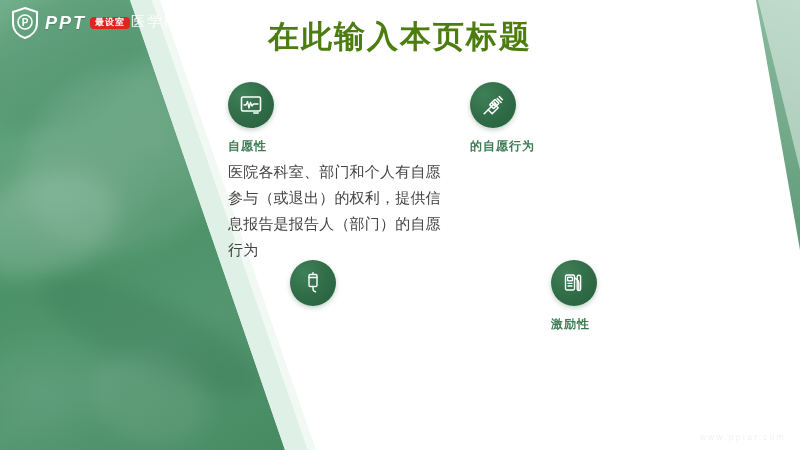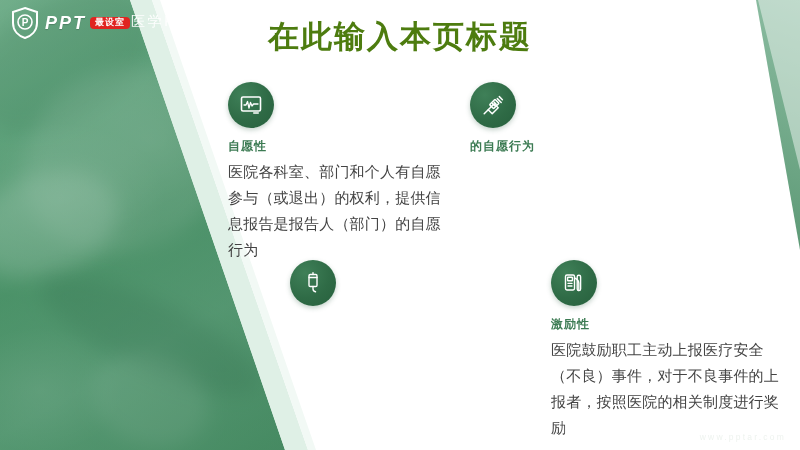--- a/index.html
+++ b/index.html
@@ -290,18 +290,17 @@
           <rect x="3.5" y="4" width="9" height="15" rx="1.4"></rect>
           <rect x="5.6" y="6.2" width="4.8" height="3.6" rx="0.6"></rect>
           <line x1="6" y1="12.4" x2="10" y2="12.4"></line>
           <line x1="6" y1="15" x2="10" y2="15"></line>
           <path d="M12.5 7 Q16.5 8.5 16.8 12 V19.6"></path>
           <rect x="15.2" y="4.2" width="3.4" height="15.4" rx="1.6"></rect>
         </g>
       </svg>
     </div>
     <div class="feature-title">激励性</div>
-    <div class="feature-desc">医院鼓励职工主动上报医疗安全（不良）事件，对于不良事件的上报者，按照医院的相关制度进行奖励</div>
   </div>
 
   <div class="watermark">www.pptar.com</div>
 
 </div>
 
 </body></html>

